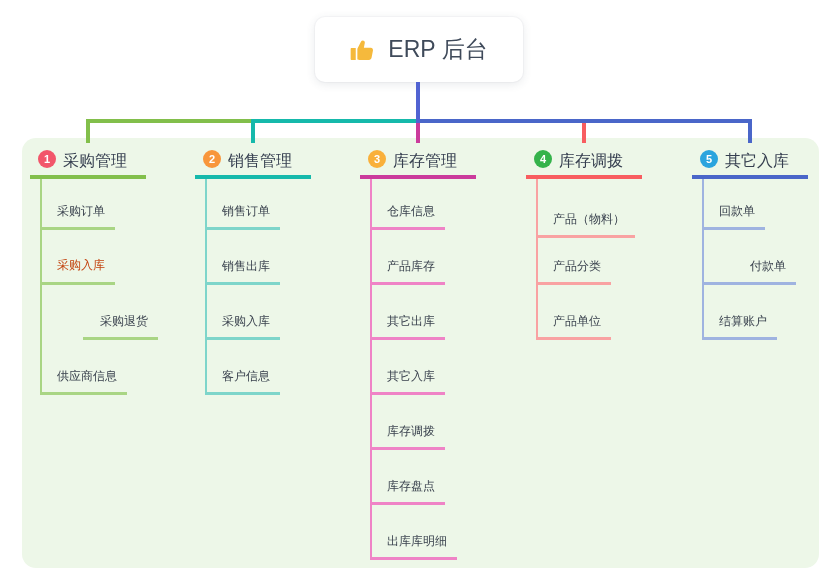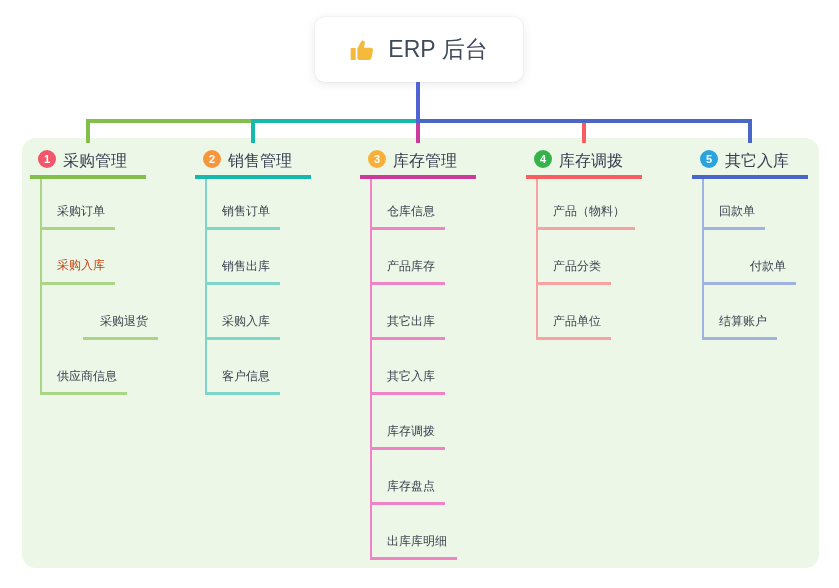--- a/index.html
+++ b/index.html
@@ -87,21 +87,21 @@
       <div class="child" style="left: 370px; top: 256px; border-bottom-color: rgb(239, 131, 198); color: rgb(58, 66, 78);">产品库存</div>
       <div class="child" style="left: 370px; top: 311px; border-bottom-color: rgb(239, 131, 198); color: rgb(58, 66, 78); text-align: right;">其它出库</div>
       <div class="child" style="left: 370px; top: 366px; border-bottom-color: rgb(239, 131, 198); color: rgb(58, 66, 78);">其它入库</div>
       <div class="child" style="left: 370px; top: 421px; border-bottom-color: rgb(239, 131, 198); color: rgb(58, 66, 78);">库存调拨</div>
       <div class="child" style="left: 370px; top: 476px; border-bottom-color: rgb(239, 131, 198); color: rgb(58, 66, 78);">库存盘点</div>
       <div class="child" style="left: 370px; top: 531px; border-bottom-color: rgb(239, 131, 198); color: rgb(58, 66, 78);">出库库明细</div>
       <div class="badge" style="left: 534px; top: 150px; background: rgb(53, 179, 75);">4</div>
       <div class="btitle" style="left: 559px; top: 151px; color: rgb(53, 62, 79);">库存调拨</div>
       <div class="uline" style="left: 526px; top: 175px; width: 116px; background: rgb(248, 93, 96);"></div>
       <div class="ctrunk" style="left: 536px; top: 179px; height: 161px; background: rgb(249, 162, 162);"></div>
-      <div class="child" style="left: 536px; top: 201px; border-bottom-color: rgb(249, 162, 162); color: rgb(58, 66, 78);">产品（物料）</div>
+      <div class="child" style="left: 536px; top: 209px; border-bottom-color: rgb(249, 162, 162); color: rgb(58, 66, 78);">产品（物料）</div>
       <div class="child" style="left: 536px; top: 256px; border-bottom-color: rgb(249, 162, 162); color: rgb(58, 66, 78);">产品分类</div>
       <div class="child" style="left: 536px; top: 311px; border-bottom-color: rgb(249, 162, 162); color: rgb(58, 66, 78);">产品单位</div>
       <div class="badge" style="left: 700px; top: 150px; background: rgb(42, 164, 222);">5</div>
       <div class="btitle" style="left: 725px; top: 151px; color: rgb(53, 62, 79);">其它入库</div>
       <div class="uline" style="left: 692px; top: 175px; width: 116px; background: rgb(74, 102, 201);"></div>
       <div class="ctrunk" style="left: 702px; top: 179px; height: 161px; background: rgb(159, 179, 224);"></div>
       <div class="child" style="left: 702px; top: 201px; border-bottom-color: rgb(159, 179, 224); color: rgb(58, 66, 78);">回款单</div>
       <div class="child" style="left: 702px; top: 256px; border-bottom-color: rgb(159, 179, 224); color: rgb(58, 66, 78); padding-left: 48px;">付款单</div>
       <div class="child" style="left: 702px; top: 311px; border-bottom-color: rgb(159, 179, 224); color: rgb(58, 66, 78);">结算账户</div>
     </div>

